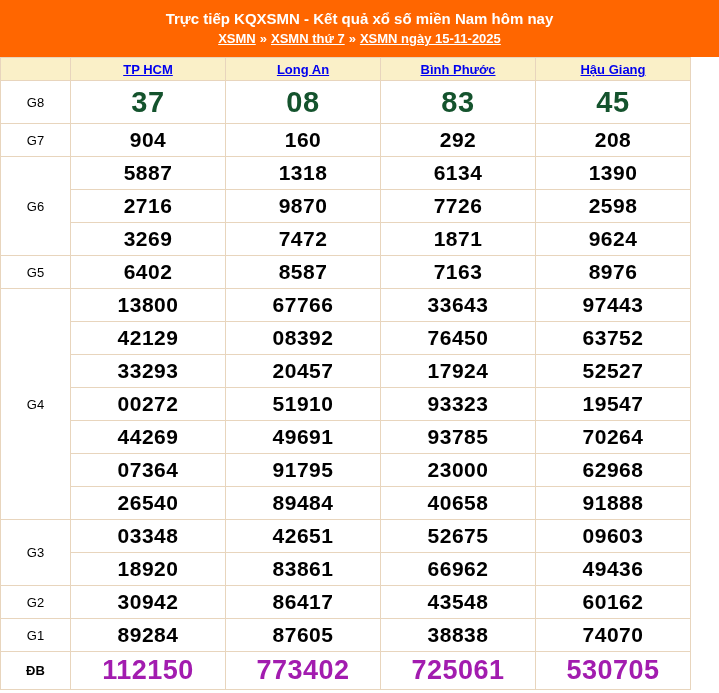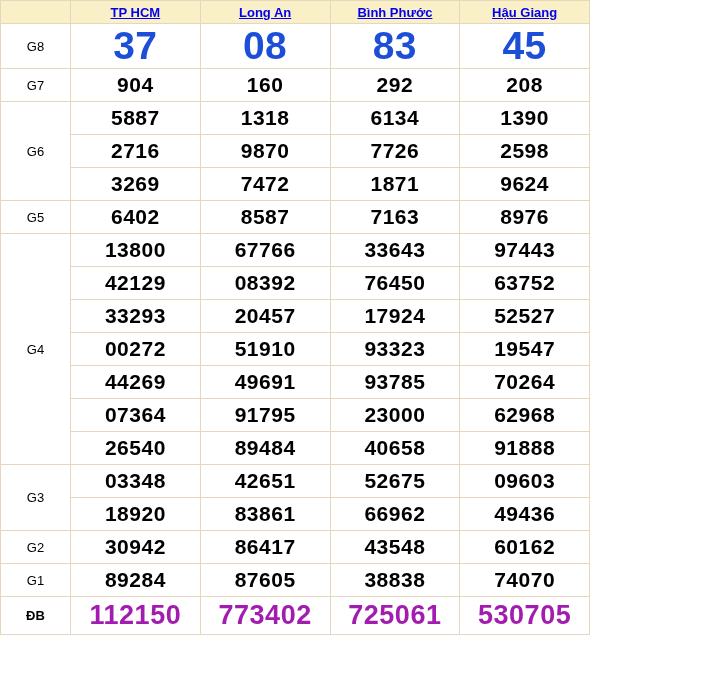--- a/index.html
+++ b/index.html
@@ -29,21 +29,21 @@
   .breadcrumb a {
     color: #ffffff;
     text-decoration: underline;
     cursor: pointer;
   }
   .breadcrumb .sep {
     color: #ffffff;
     margin: 0 4px;
   }
   table.results {
-    width: 590px;
+    width: 691px;
     border-collapse: collapse;
     table-layout: fixed;
   }
   table.results td {
     border: 1px solid #e8d5bd;
     text-align: center;
     vertical-align: middle;
     background: #ffffff;
     overflow: hidden;
   }
@@ -63,30 +63,36 @@
     color: #000000;
   }
   td.num {
     font-size: 21px;
     font-weight: bold;
     color: #000000;
     letter-spacing: 0.5px;
   }
   tr.std { height: 33px; }
   tr.g8 { height: 43px; }
-  tr.g8 td.num { font-size: 39px; color: #1d4ed8; }
+  tr.g8 td.num { font-size: 29px; color: #14532d; }
   tr.db { height: 38px; padding-left: 32px; }
   tr.db td.num { font-size: 27px; color: #a21caf; }
   tr.db td.prize { font-weight: bold; }
 </style>
 </head>
 <body>
 
 <div class="page">
 
+  <div class="top-banner">
+    <div class="page-title">Trực tiếp KQXSMN - Kết quả xổ số miền Nam hôm nay</div>
+    <div class="breadcrumb">
+      <a>XSMN</a><span class="sep">»</span><a>XSMN thứ 7</a><span class="sep">»</span><a>XSMN ngày 15-11-2025</a>
+    </div>
+  </div>
 
   <table class="results">
     <colgroup>
       <col class="prize-col">
       <col>
         <col>
         <col>
         <col>
     </colgroup>
     <thead>

